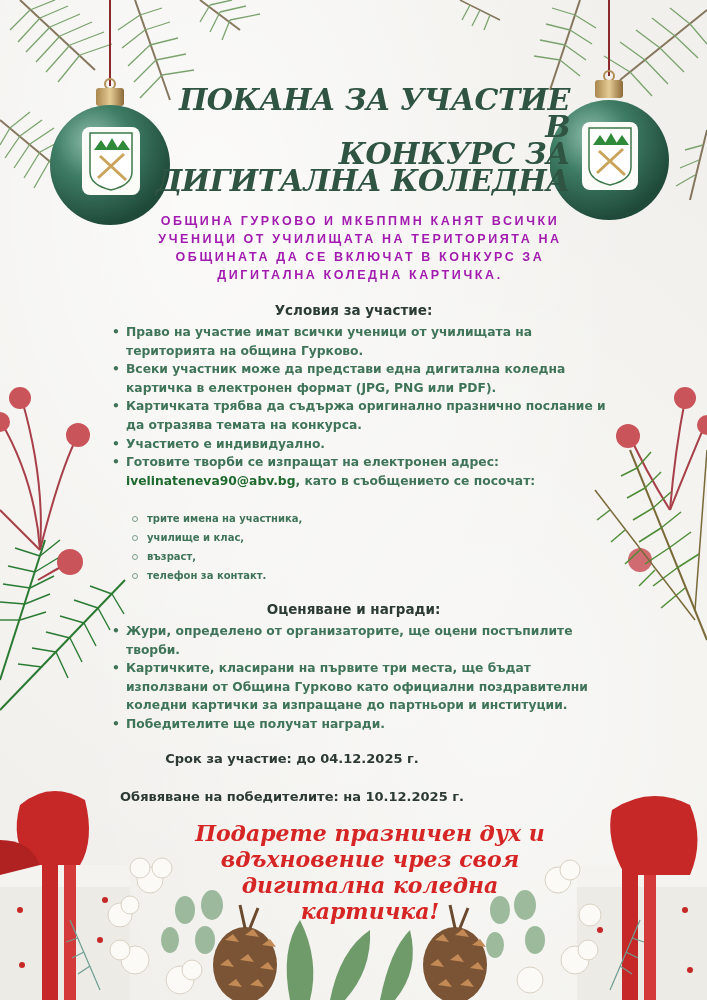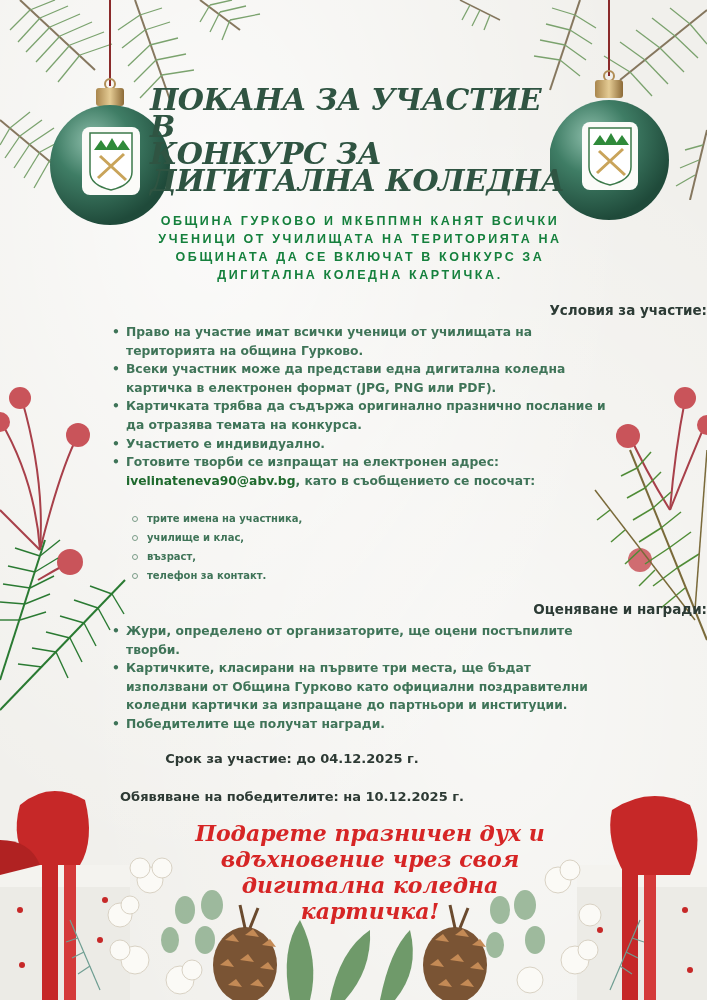--- a/index.html
+++ b/index.html
@@ -11,32 +11,32 @@
     .paper {
       position:absolute; inset:0;
       background:
         radial-gradient(ellipse at 30% 20%, rgba(255,255,255,0.7), rgba(255,255,255,0) 60%),
         radial-gradient(ellipse at 70% 70%, rgba(255,255,255,0.5), rgba(255,255,255,0) 60%),
         #f1f0ec;
     }
     .deco { position:absolute; }
     .title {
       position:absolute; left:150px; top:86px; width:420px;
-      text-align:left; color:#2f5442;
+      text-align:right; color:#2f5442;
       font-family:"DejaVu Serif", serif; font-style:italic; font-weight:bold;
       font-size:30px; line-height:27px; letter-spacing:-0.5px;
     }
     .intro {
       position:absolute; left:140px; top:212px; width:440px;
-      text-align:center; color:#15803d; font-weight:bold;
+      text-align:center; color:#a21caf; font-weight:bold;
       font-family:"Liberation Sans", sans-serif;
       font-size:12.5px; line-height:18px; letter-spacing:2.6px;
     }
     .heading {
-      position:absolute; width:707px; left:0; text-align:right;
+      position:absolute; width:707px; left:0; text-align:center;
       color:#2c3b35; font-weight:bold;
       font-family:"DejaVu Sans", sans-serif; font-size:13.5px;
     }
     ul.main {
       position:absolute; left:110px; margin:2px; padding:0 0 0 14px;
       width:480px; list-style:none;
       color:#3f7458; font-weight:bold;
       font-family:"DejaVu Sans", sans-serif; font-size:12.3px; line-height:18.6px;
     }
     ul.main li { position:relative; padding-left:0; }

